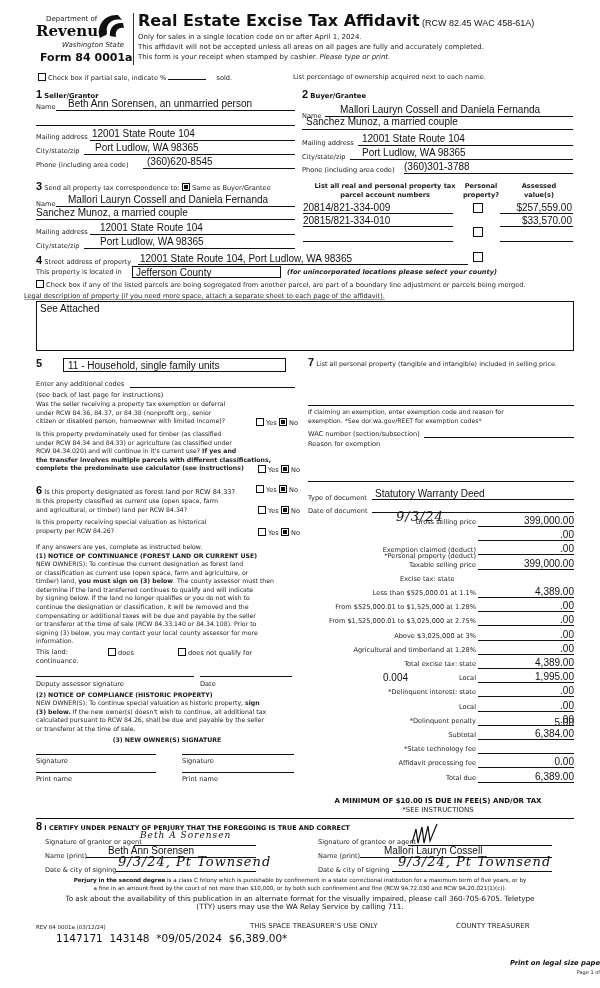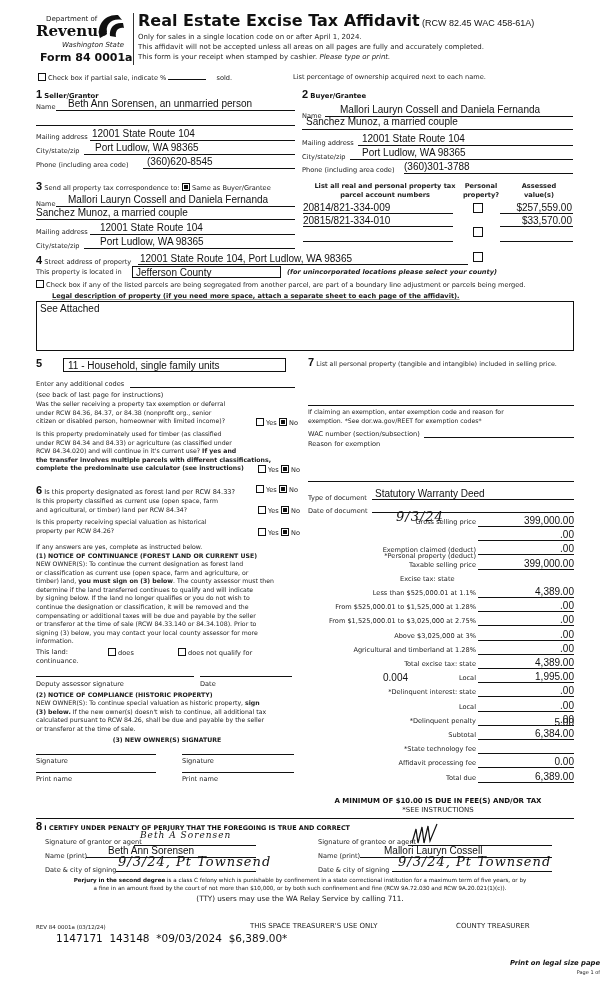--- a/index.html
+++ b/index.html
@@ -149,21 +149,21 @@
 <div class="line" style="left:138px;top:264px;width:330px;"></div>
 <div class="abs lbl" style="left:36px;top:268px;">This property is located in</div>
 <div class="box" style="left:132px;top:266px;width:149px;height:12px;">
   <span class="val" style="position:absolute;left:3px;top:0px;">Jefferson County</span>
 </div>
 <div class="abs lbl" style="left:287px;top:268px;font-weight:bold;font-style:italic;">(for unincorporated locations please select your county)</div>
 <div class="abs lbl" style="left:36px;top:280px;">
   <span class="chk"></span>
   <span>Check box if any of the listed parcels are being segregated from another parcel, are part of a boundary line adjustment or parcels being merged.</span>
 </div>
-<div class="abs lbl" style="left:52px;top:292px;text-decoration:underline;text-decoration-color:#999;font-weight:bold;">Legal description of property (if you need more space, attach a separate sheet to each page of the affidavit).</div>
+<div class="abs lbl" style="left:24px;top:292px;text-decoration:underline;text-decoration-color:#999;">Legal description of property (if you need more space, attach a separate sheet to each page of the affidavit).</div>
 <div class="box" style="left:36px;top:301px;width:538px;height:50px;">
   <span class="val" style="position:absolute;left:3px;top:1px;">See Attached</span>
 </div>
 
 <div class="abs bignum" style="left:36px;top:357px;">5</div>
 <div class="box" style="left:63px;top:358px;width:223px;height:14px;">
   <span class="val" style="position:absolute;left:4px;top:1px;">11 - Household, single family units</span>
 </div>
 <div class="abs lbl" style="left:36px;top:380px;">Enter any additional codes</div>
 <div class="line" style="left:130px;top:387px;width:165px;"></div>
@@ -416,20 +416,21 @@
 <div class="line" style="left:360px;top:857px;width:192px;"></div>
 <div class="abs lbl" style="left:318px;top:866px;">Date &amp; city of signing</div>
 <div class="abs hand" style="left:398px;top:854px;">9/3/24, Pt Townsend</div>
 <div class="line" style="left:392px;top:871px;width:160px;"></div>
 
 <div class="abs" style="left:0;top:877px;width:600px;text-align:center;font-family:'DejaVu Sans',sans-serif;font-size:5.6px;line-height:7.5px;color:#111;">
   <div><b>Perjury in the second degree</b><span> is a class C felony which is punishable by confinement in a state correctional institution for a maximum term of five years, or by</span></div>
   <div>a fine in an amount fixed by the court of not more than $10,000, or by both such confinement and fine (RCW 9A.72.030 and RCW 9A.20.021(1)(c)).</div>
 </div>
 <div class="abs" style="left:0;top:895px;width:600px;text-align:center;font-family:'DejaVu Sans',sans-serif;font-size:7.2px;line-height:8px;color:#111;">
+  <div>To ask about the availability of this publication in an alternate format for the visually impaired, please call 360-705-6705. Teletype</div>
   <div>(TTY) users may use the WA Relay Service by calling 711.</div>
 </div>
 <div class="abs lbl" style="left:36px;top:924px;font-size:5.5px;">REV 84 0001a (03/12/24)</div>
 <div class="abs lbl" style="left:250px;top:922px;font-size:7px;">THIS SPACE TREASURER'S USE ONLY</div>
 <div class="abs lbl" style="left:456px;top:922px;font-size:7px;">COUNTY TREASURER</div>
-<div class="abs" style="left:56px;top:932px;font-family:'DejaVu Sans',sans-serif;font-size:10.5px;white-space:pre;color:#111;">1147171  143148  *09/03/2024  $6,389.00*</div>
+<div class="abs" style="left:56px;top:932px;font-family:'DejaVu Sans',sans-serif;font-size:10.5px;white-space:pre;color:#111;">1147171  143148  *09/05/2024  $6,389.00*</div>
 <div class="abs" style="left:470px;top:959px;width:130px;text-align:right;font-family:'DejaVu Sans',sans-serif;font-weight:bold;font-style:italic;font-size:6.8px;white-space:nowrap;overflow:hidden;">Print on legal size pape</div>
 <div class="abs lbl" style="left:540px;top:969px;width:60px;text-align:right;font-size:5px;overflow:hidden;">Page 1 of</div>
 
 </body></html>

